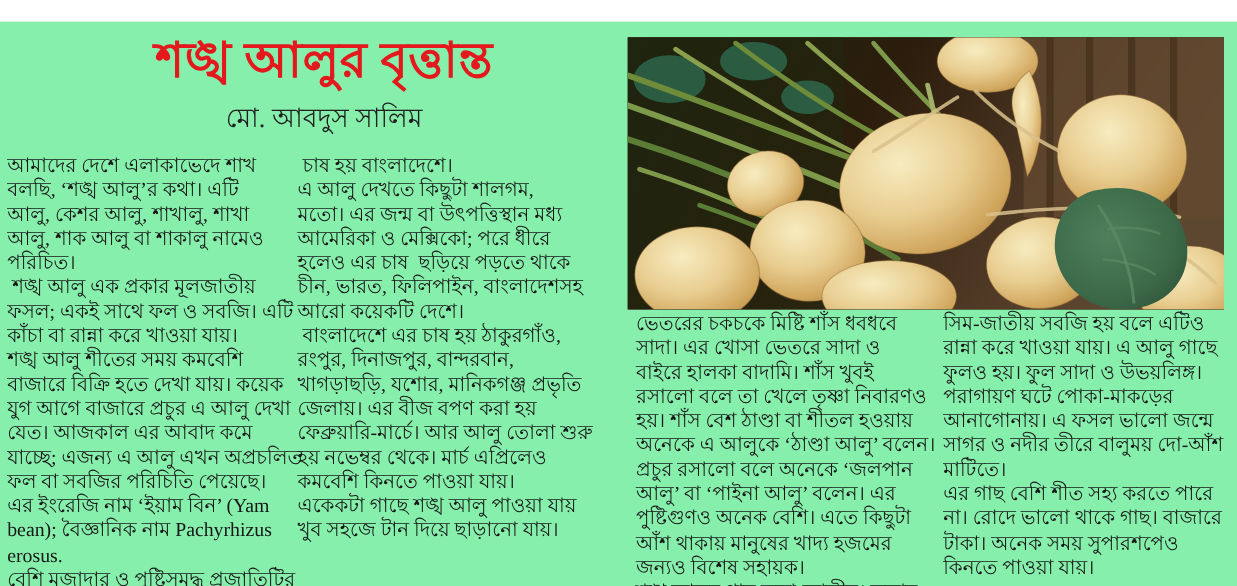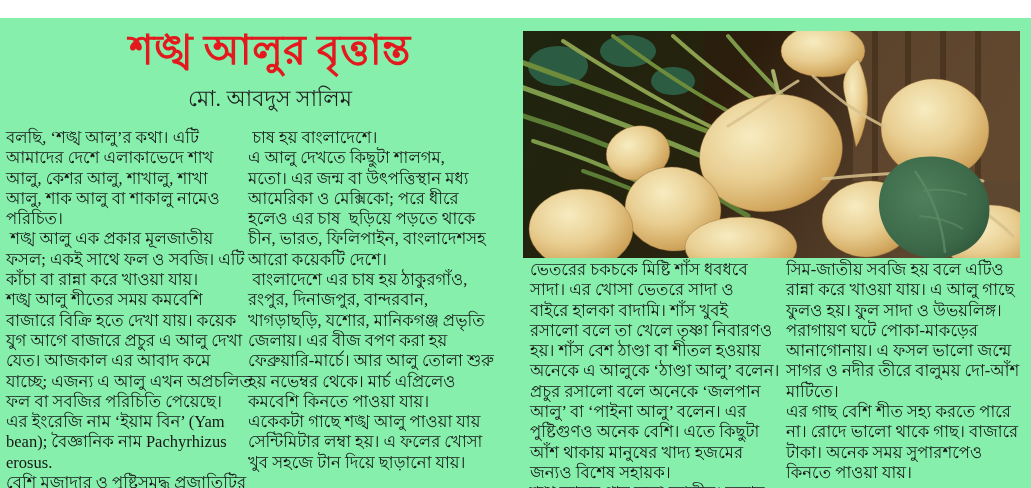--- a/index.html
+++ b/index.html
@@ -44,22 +44,22 @@
 <body>
 
 <div class="page">
 
   <header class="masthead">
     <h1 class="title" id="title-el" style="color: rgb(227, 25, 29);">শঙ্খ আলুর বৃত্তান্ত</h1>
     <div class="byline">মো. আবদুস সালিম</div>
   </header>
 
   <div class="col col1">
+      <div class="tline">আমাদের দেশে এলাকাভেদে শাখ</div>
       <div class="tline">বলছি, ‘শঙ্খ আলু’র কথা। এটি</div>
-      <div class="tline">আমাদের দেশে এলাকাভেদে শাখ</div>
       <div class="tline">আলু, কেশর আলু, শাখালু, শাখা</div>
       <div class="tline">আলু, শাক আলু বা শাকালু নামেও</div>
       <div class="tline">পরিচিত।</div>
       <div class="tline"> শঙ্খ আলু এক প্রকার মূলজাতীয়</div>
       <div class="tline">ফসল; একই সাথে ফল ও সবজি। এটি</div>
       <div class="tline">কাঁচা বা রান্না করে খাওয়া যায়।</div>
       <div class="tline">শঙ্খ আলু শীতের সময় কমবেশি</div>
       <div class="tline">বাজারে বিক্রি হতে দেখা যায়। কয়েক</div>
       <div class="tline">যুগ আগে বাজারে প্রচুর এ আলু দেখা</div>
       <div class="tline">যেত। আজকাল এর আবাদ কমে</div>
@@ -80,21 +80,20 @@
       <div class="tline">চীন, ভারত, ফিলিপাইন, বাংলাদেশসহ</div>
       <div class="tline">আরো কয়েকটি দেশে।</div>
       <div class="tline"> বাংলাদেশে এর চাষ হয় ঠাকুরগাঁও,</div>
       <div class="tline">রংপুর, দিনাজপুর, বান্দরবান,</div>
       <div class="tline">খাগড়াছড়ি, যশোর, মানিকগঞ্জ প্রভৃতি</div>
       <div class="tline">জেলায়। এর বীজ বপণ করা হয়</div>
       <div class="tline">ফেব্রুয়ারি-মার্চে। আর আলু তোলা শুরু</div>
       <div class="tline">হয় নভেম্বর থেকে। মার্চ এপ্রিলেও</div>
       <div class="tline">কমবেশি কিনতে পাওয়া যায়।</div>
       <div class="tline">একেকটা গাছে শঙ্খ আলু পাওয়া যায়</div>
-      <div class="tline">সেন্টিমিটার লম্বা হয়। এ ফলের খোসা</div>
       <div class="tline">খুব সহজে টান দিয়ে ছাড়ানো যায়।</div>
     </div>
 
   <figure class="photo">
     <svg viewBox="0 0 497 227" preserveAspectRatio="none" role="img">
       <defs>
         <linearGradient id="bgGrad" x1="0" y1="0" x2="1" y2="0.3">
           <stop offset="0" stop-color="#1c2410"></stop>
           <stop offset="0.45" stop-color="#2c1d0c"></stop>
           <stop offset="0.75" stop-color="#4a3522"></stop>

